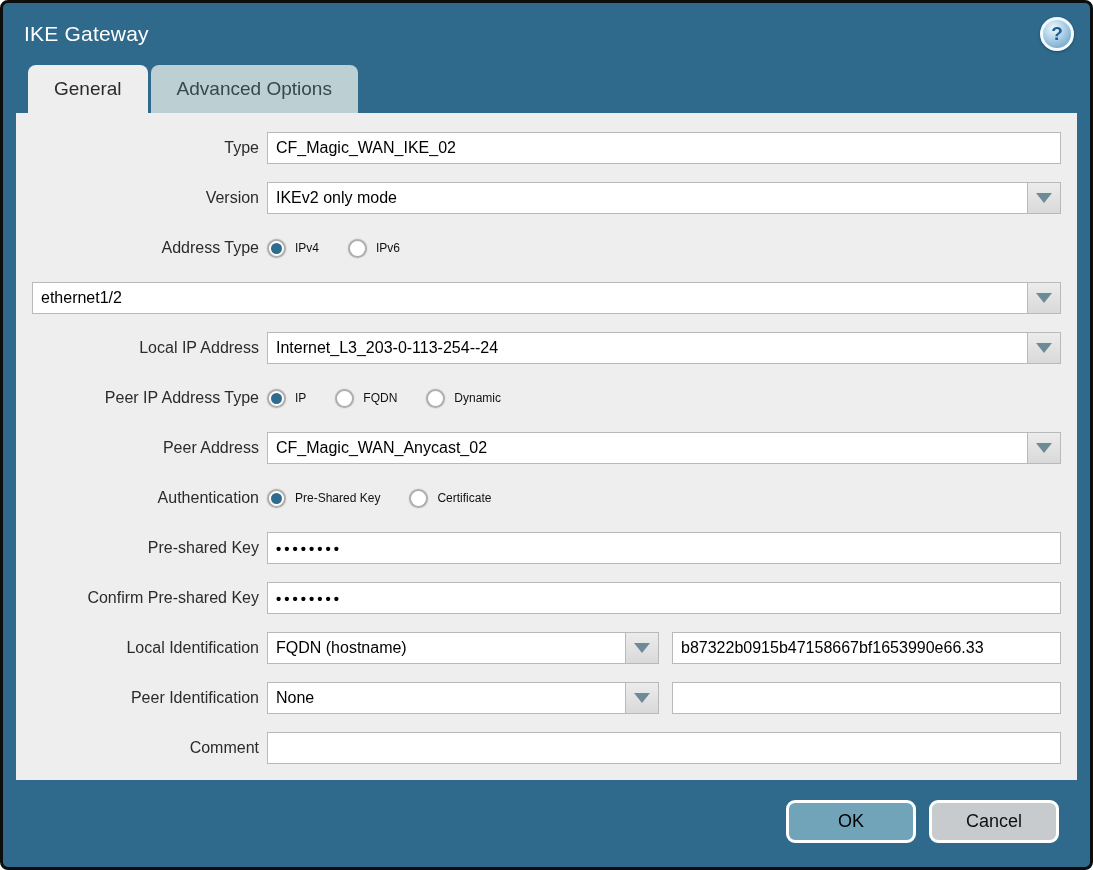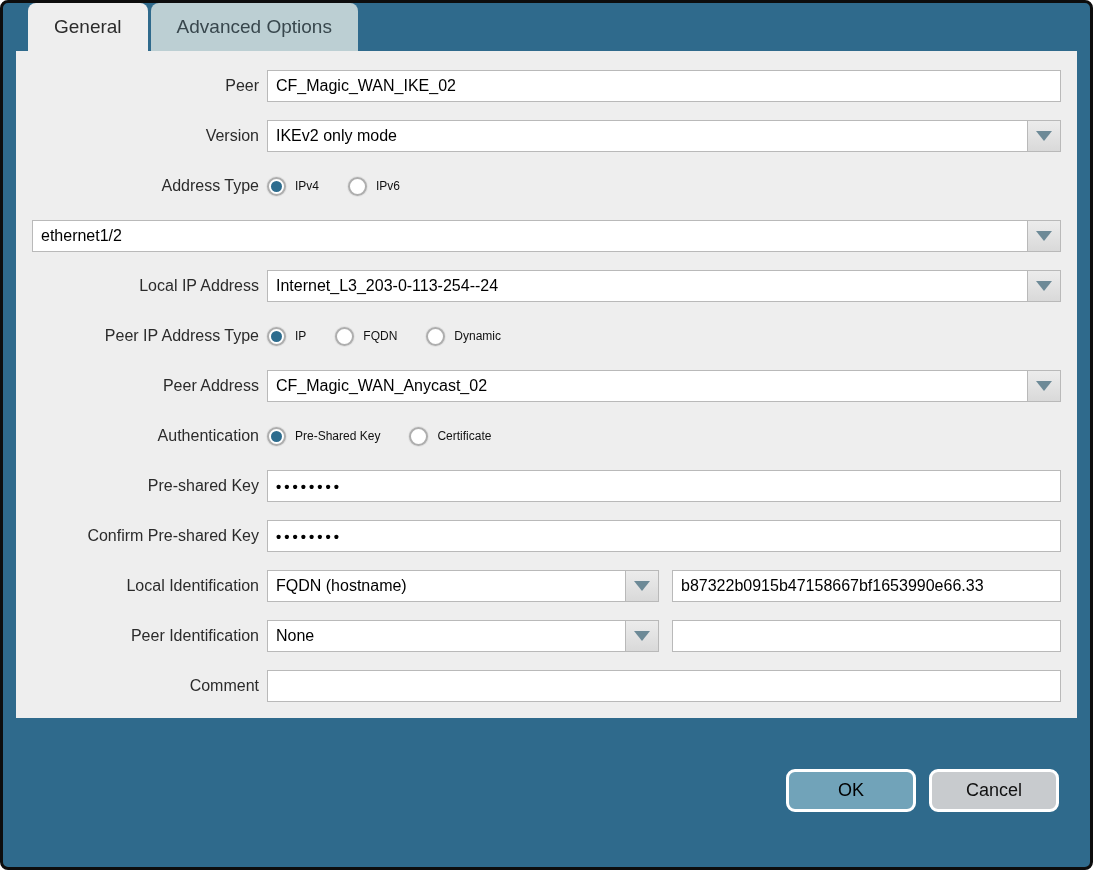--- a/index.html
+++ b/index.html
@@ -102,30 +102,34 @@
     font-size: 18px; cursor: pointer;
   }
   .btn-ok { background: #71a3b9; color: #000000; }
   .btn-cancel { background: #c8cbce; color: #101010; }
 </style>
 </head>
 <body>
 
 <div class="dialog">
 
+  <div class="titlebar">
+    <span class="title">IKE Gateway</span>
+    <div class="help">?</div>
+  </div>
 
   <div class="tabs">
     <div class="tab active">General</div>
     <div class="tab">Advanced Options</div>
   </div>
 
   <div class="content">
 
     <div class="row">
-      <label class="lbl">Peer</label>
+      <label class="lbl">Type</label>
       <input class="txt wide" type="text" value="CF_Magic_WAN_IKE_02" style="">
     </div>
 
     <div class="row">
       <label class="lbl">Version</label>
       <div class="ddwrap">
         <input class="txt" type="text" value="IKEv2 only mode" style="">
         <div class="dd-btn">
           <span class="arrow-down"></span>
         </div>

